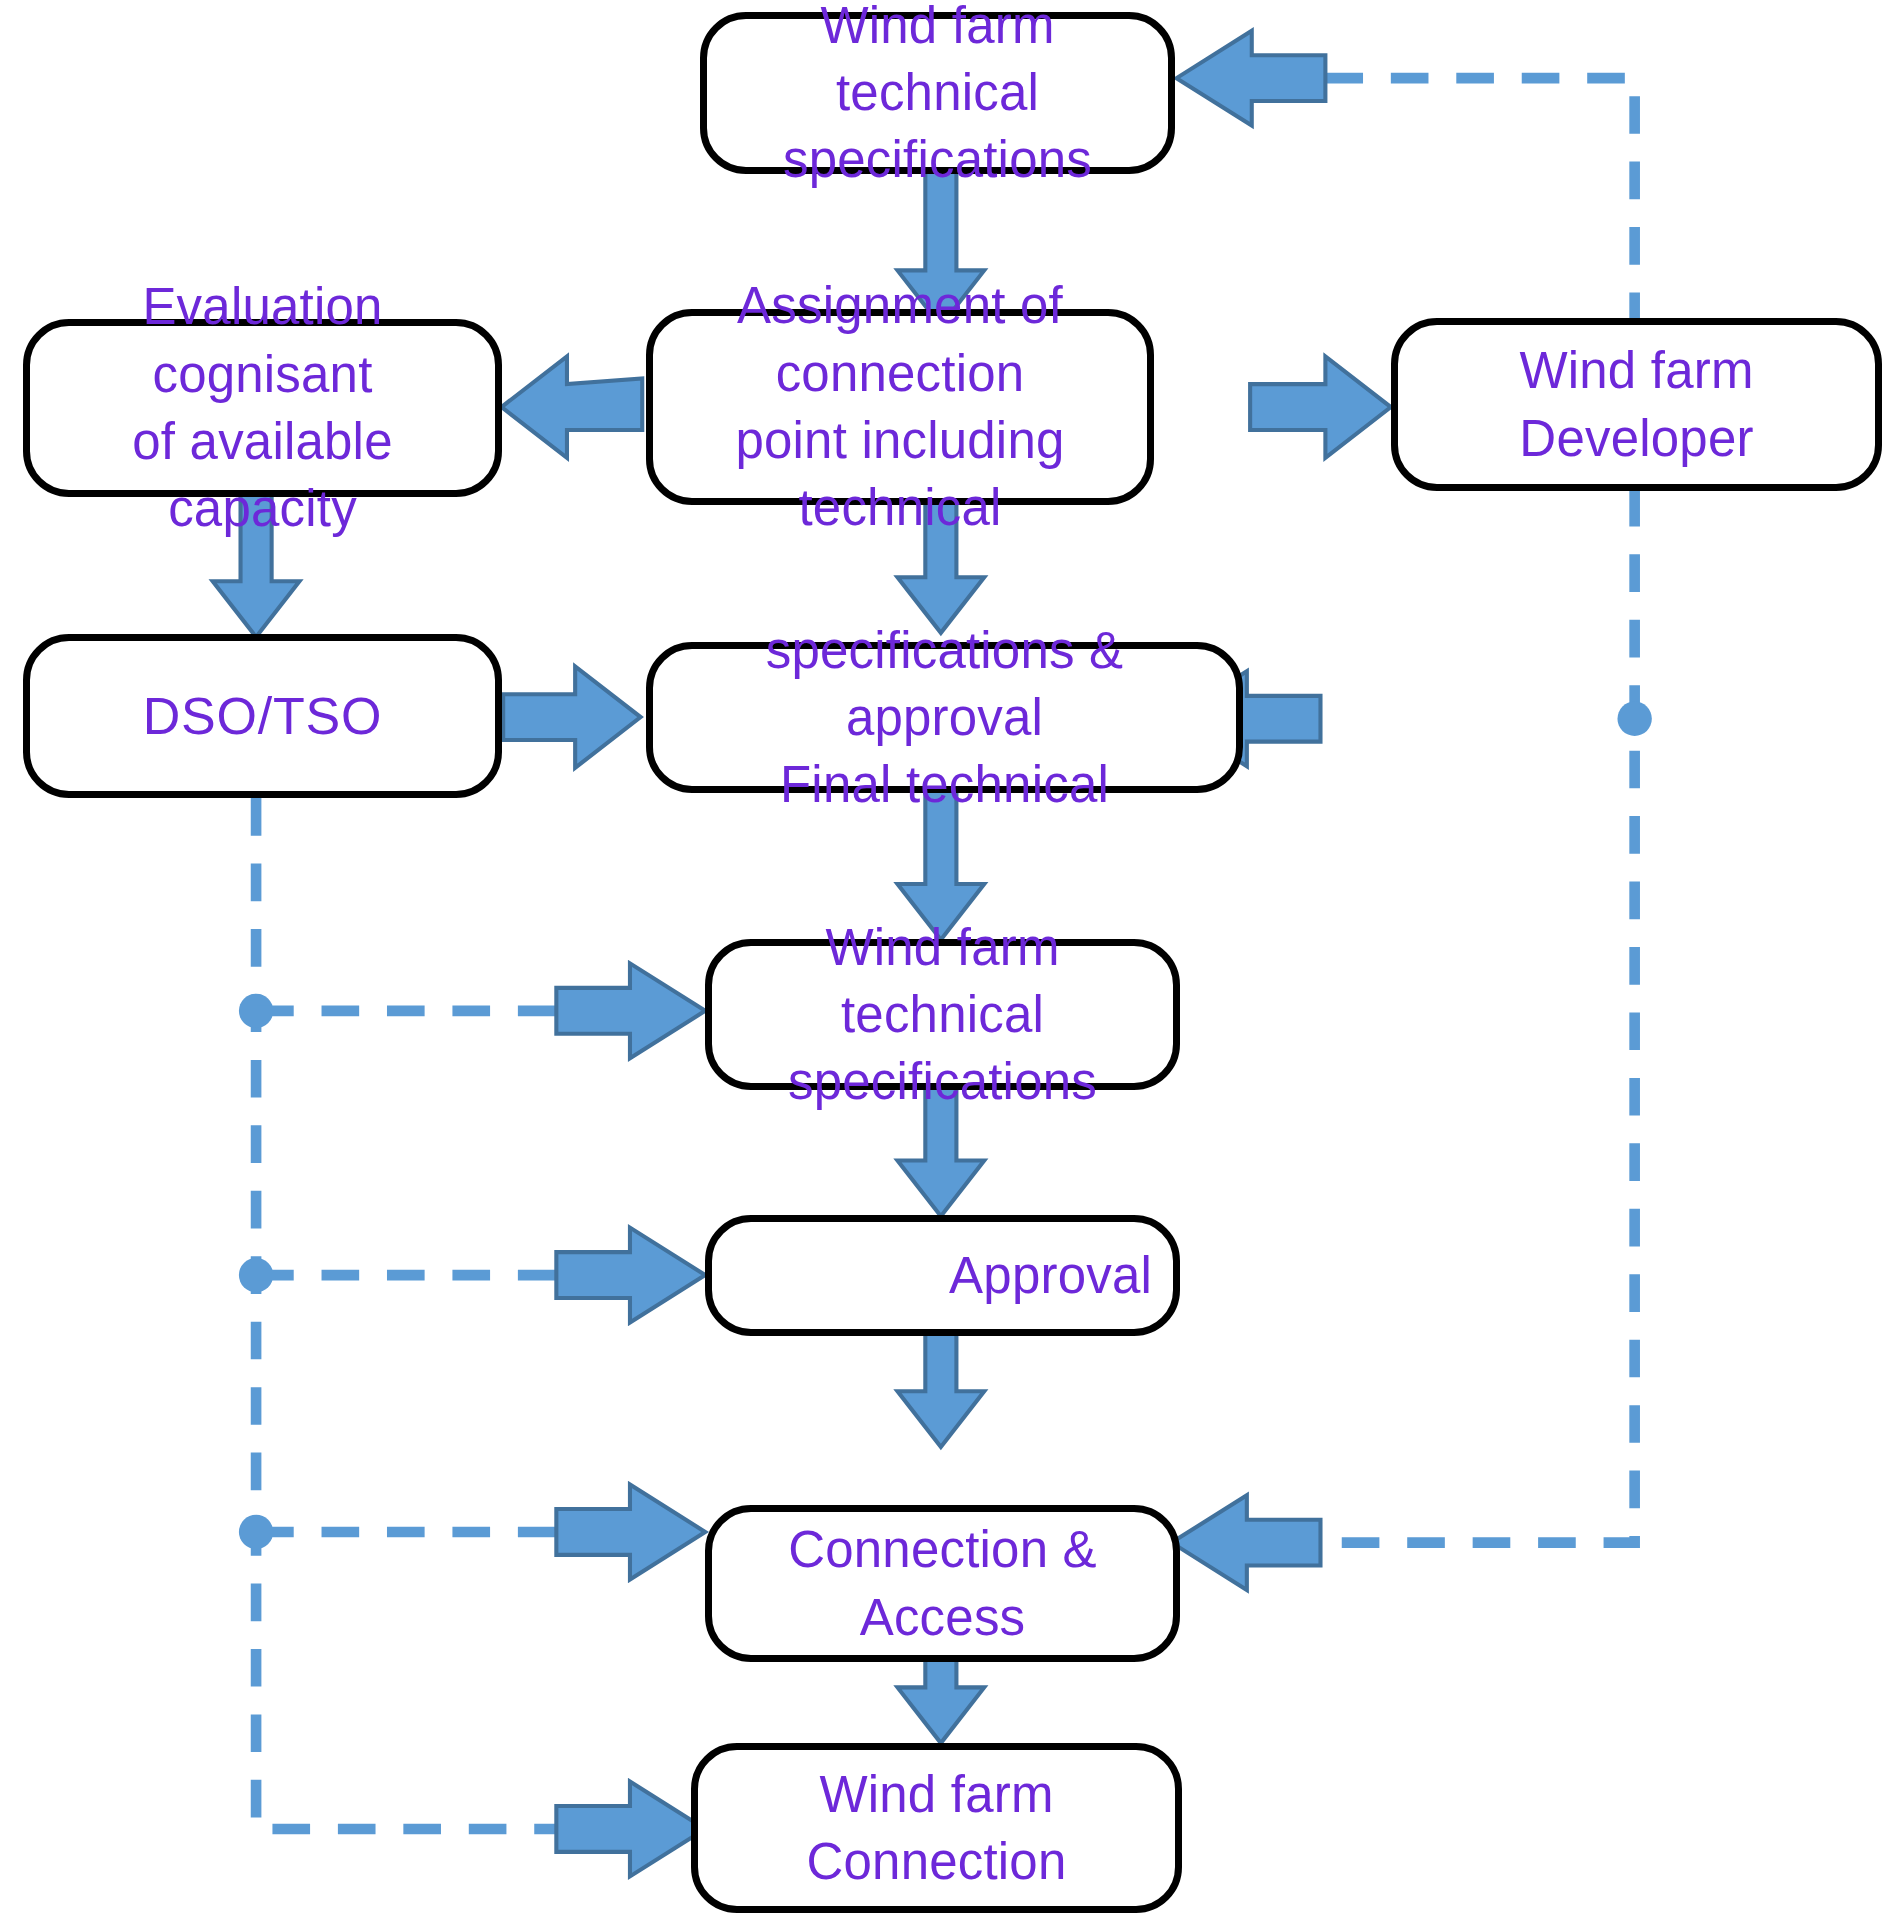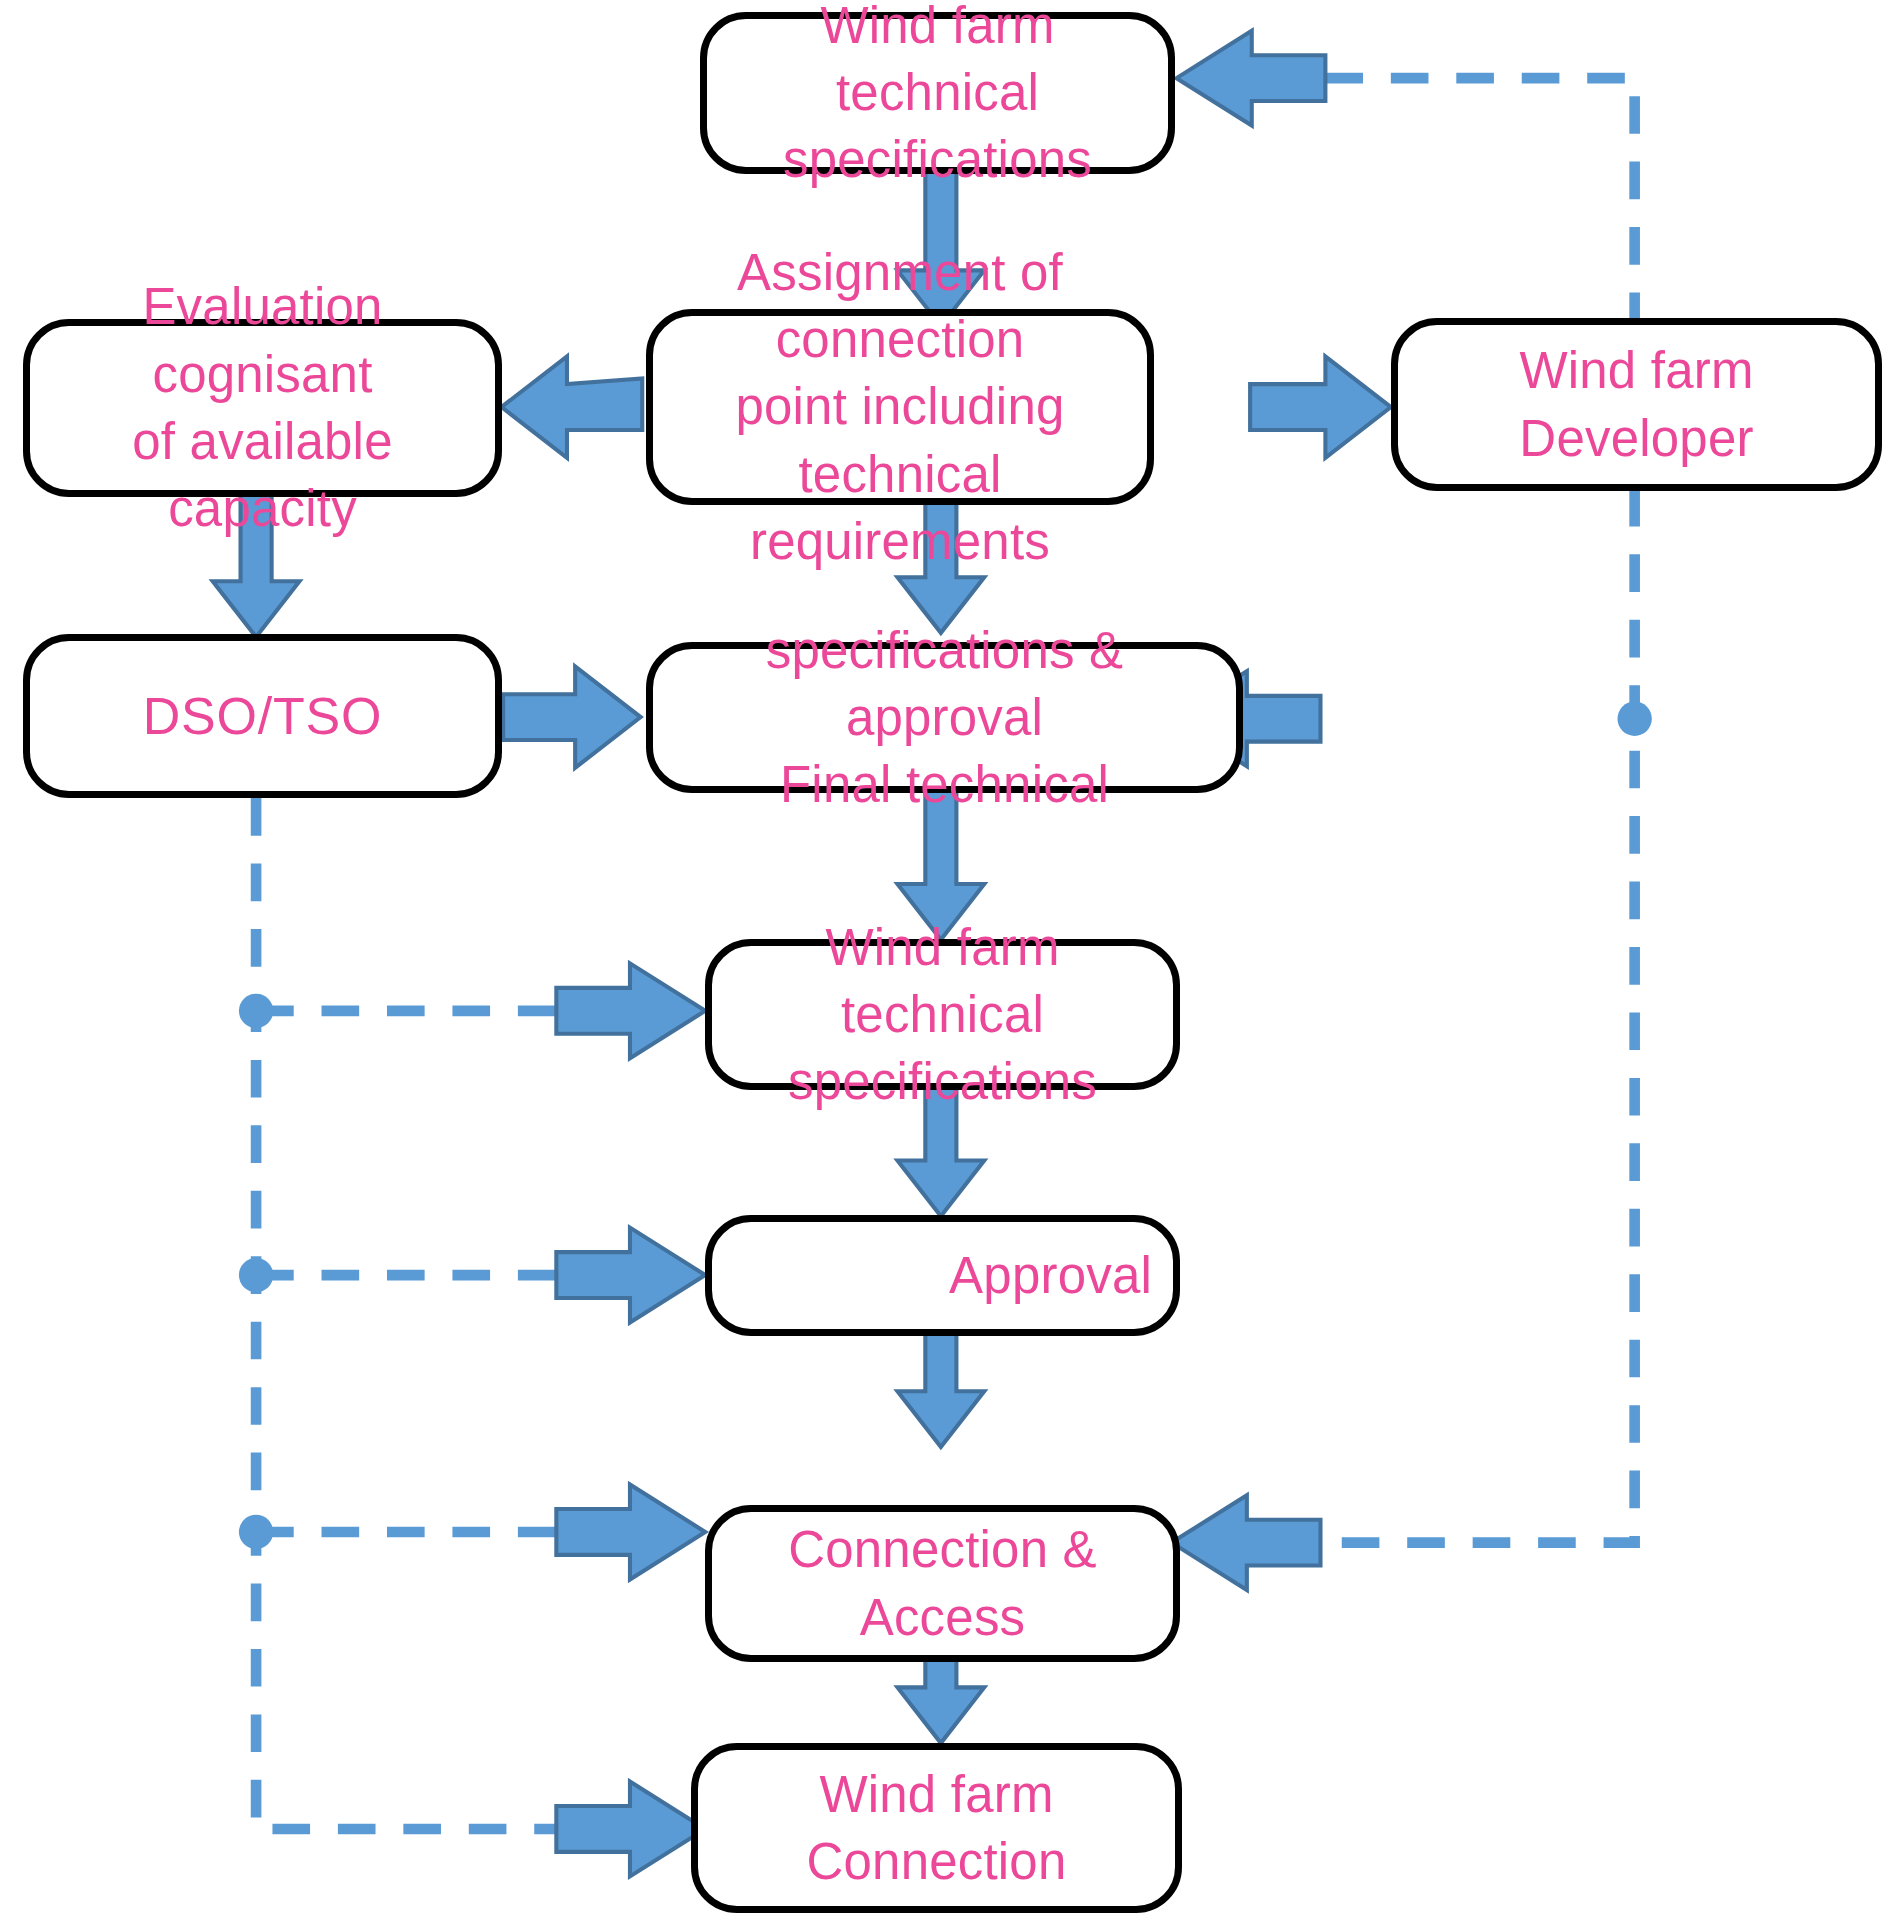--- a/index.html
+++ b/index.html
@@ -29,21 +29,21 @@
   .node {
     position: absolute;
     box-sizing: border-box;
     background: #ffffff;
     border: 7.4px solid #000000;
     border-radius: 46px;
     display: flex;
     align-items: center;
     justify-content: center;
     text-align: center;
-    color: #ec4899;
+    color: #6d28d9;
     font-size: 51px;
     line-height: 1.32;
     padding: 4.9px 21px;
     z-index: 3;
     letter-spacing: 0.2px;
   }
   .node.bold {
     font-weight: normal;
     font-size: 52px;
     letter-spacing: 0.8px;
@@ -155,21 +155,20 @@
     <div>
       <span>Wind farm technical</span>
       <span>specifications</span>
     </div>
   </div>
 
   <div class="node" style="left:646px; top:309px; width:508px; height:196px;">
     <div>
       <span>Assignment of connection</span>
       <span>point including technical</span>
-      <span>requirements</span>
     </div>
   </div>
 
   <div class="node" style="left:23px; top:319px; width:479px; height:178px;">
     <div>
       <span>Evaluation cognisant</span>
       <span>of available capacity</span>
     </div>
   </div>
 

